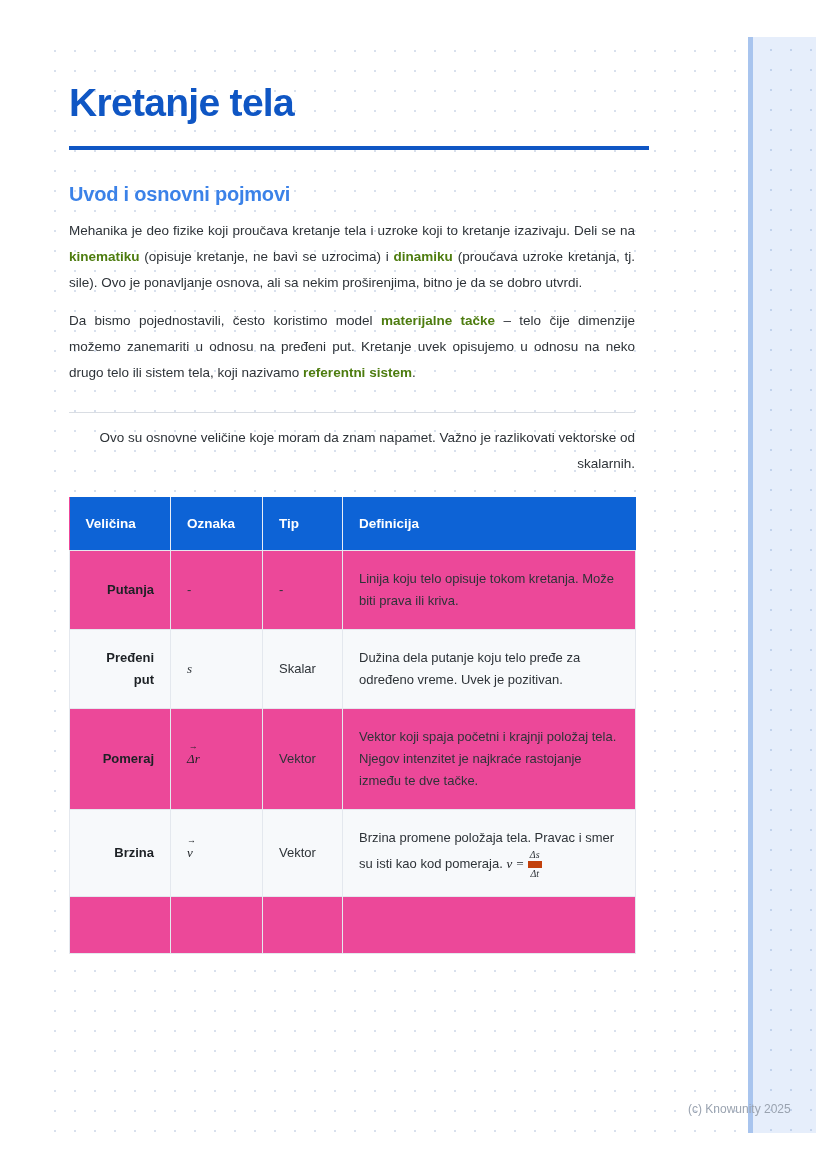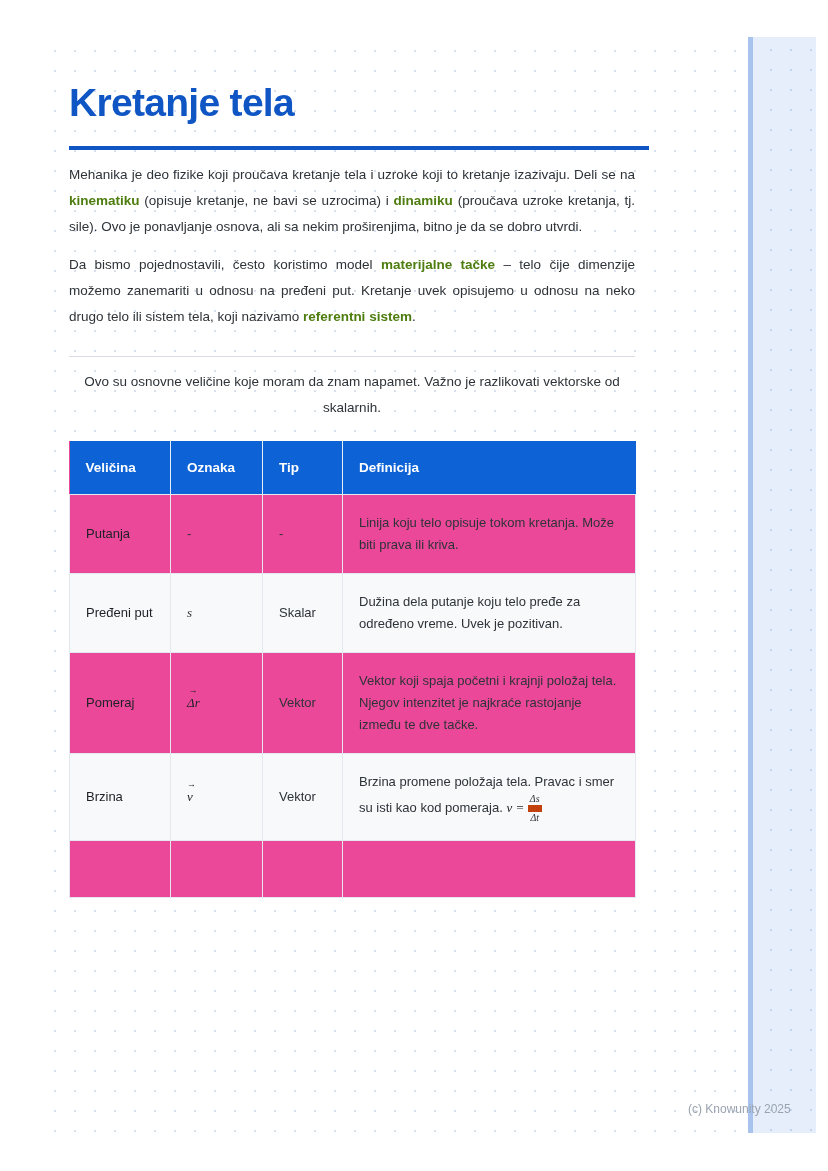--- a/index.html
+++ b/index.html
@@ -87,21 +87,21 @@
   #sec2-heading { margin-top: 28px; }
 
   
   p.body {
     font-size: 13.5px;
     line-height: 26px;
     color: #2e3338;
     text-align: justify;
     margin-top: 12px;
   }
-  p.body.left { text-align: center; }
+  p.body.left { text-align: right; }
   p.body b { font-weight: bold; color: #4d7c0f; }
 
   
   .divider {
     margin-top: 26px;
     height: 1px;
     background: #d9dde3;
     width: 566px;
   }
 
@@ -127,21 +127,21 @@
 
   table.key-table td {
     font-size: 13px;
     color: #2e3338;
     line-height: 22px;
     padding: 17px 16px;
     border: 1px solid #e4e8ee;
     vertical-align: middle;
     background: transparent;
   }
-  table.key-table td.name { font-weight: normal; color: #1d2125; }
+  table.key-table td.name { font-weight: bold; color: #1d2125; text-align: right; }
   table.key-table td.center { }
   table.key-table tbody tr.alt td { background: #f7f9fb; }
 
   col.c1 { width: 101px; }
   col.c2 { width: 92px; }
   col.c3 { width: 80px; }
   col.c4 { width: 293px; }
 
   
   .math {
@@ -189,20 +189,21 @@
 
 <div id="right-panel">
   <div class="panel-dots"></div>
 </div>
 
 <div id="content">
 
   <h1 class="doc-title">Kretanje tela</h1>
   <div class="title-rule"></div>
 
+  <h2 class="section-heading" id="sec1-heading">Uvod i osnovni pojmovi</h2>
 
   <p class="body"><span>Mehanika je deo fizike koji proučava kretanje tela i uzroke koji to kretanje izazivaju. Deli se na </span><b>kinematiku</b><span> (opisuje kretanje, ne bavi se uzrocima) i </span><b>dinamiku</b><span> (proučava uzroke kretanja, tj. sile). Ovo je ponavljanje osnova, ali sa nekim proširenjima, bitno je da se dobro utvrdi.</span></p>
 
   <p class="body"><span>Da bismo pojednostavili, često koristimo model </span><b>materijalne tačke</b><span> – telo čije dimenzije možemo zanemariti u odnosu na pređeni put. Kretanje uvek opisujemo u odnosu na neko drugo telo ili sistem tela, koji nazivamo </span><b>referentni sistem</b><span>.</span></p>
 
   <div class="divider"></div>
 
 
   <p class="body left">Ovo su osnovne veličine koje moram da znam napamet. Važno je razlikovati vektorske od skalarnih.</p>
 

